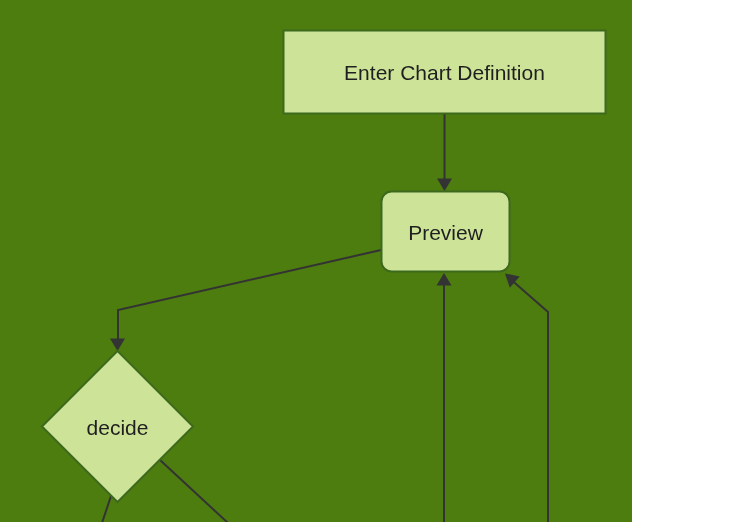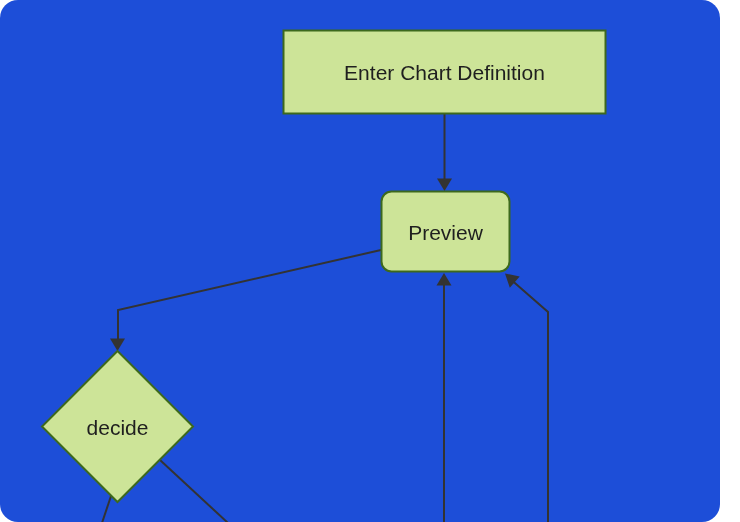--- a/index.html
+++ b/index.html
@@ -3,25 +3,24 @@
 <meta charset="utf-8">
 <style>
   html, body {
     margin: 0;
     padding: 0;
     background: #ffffff;
     font-family: "Liberation Sans", "DejaVu Sans", sans-serif;
   }
   .canvas {
     position: relative;
-    width: 720px;
+    width: 632px;
     height: 522px;
-    background: #1d4ed8;
+    background: #4d7c0f;
     overflow: hidden;
-    border-radius: 18px;
   }
   .canvas svg {
     position: absolute;
     left: 0;
     top: 0;
     display: block;
   }
   .node-label {
     font-family: "Liberation Sans", "DejaVu Sans", sans-serif;
     font-size: 21px;

